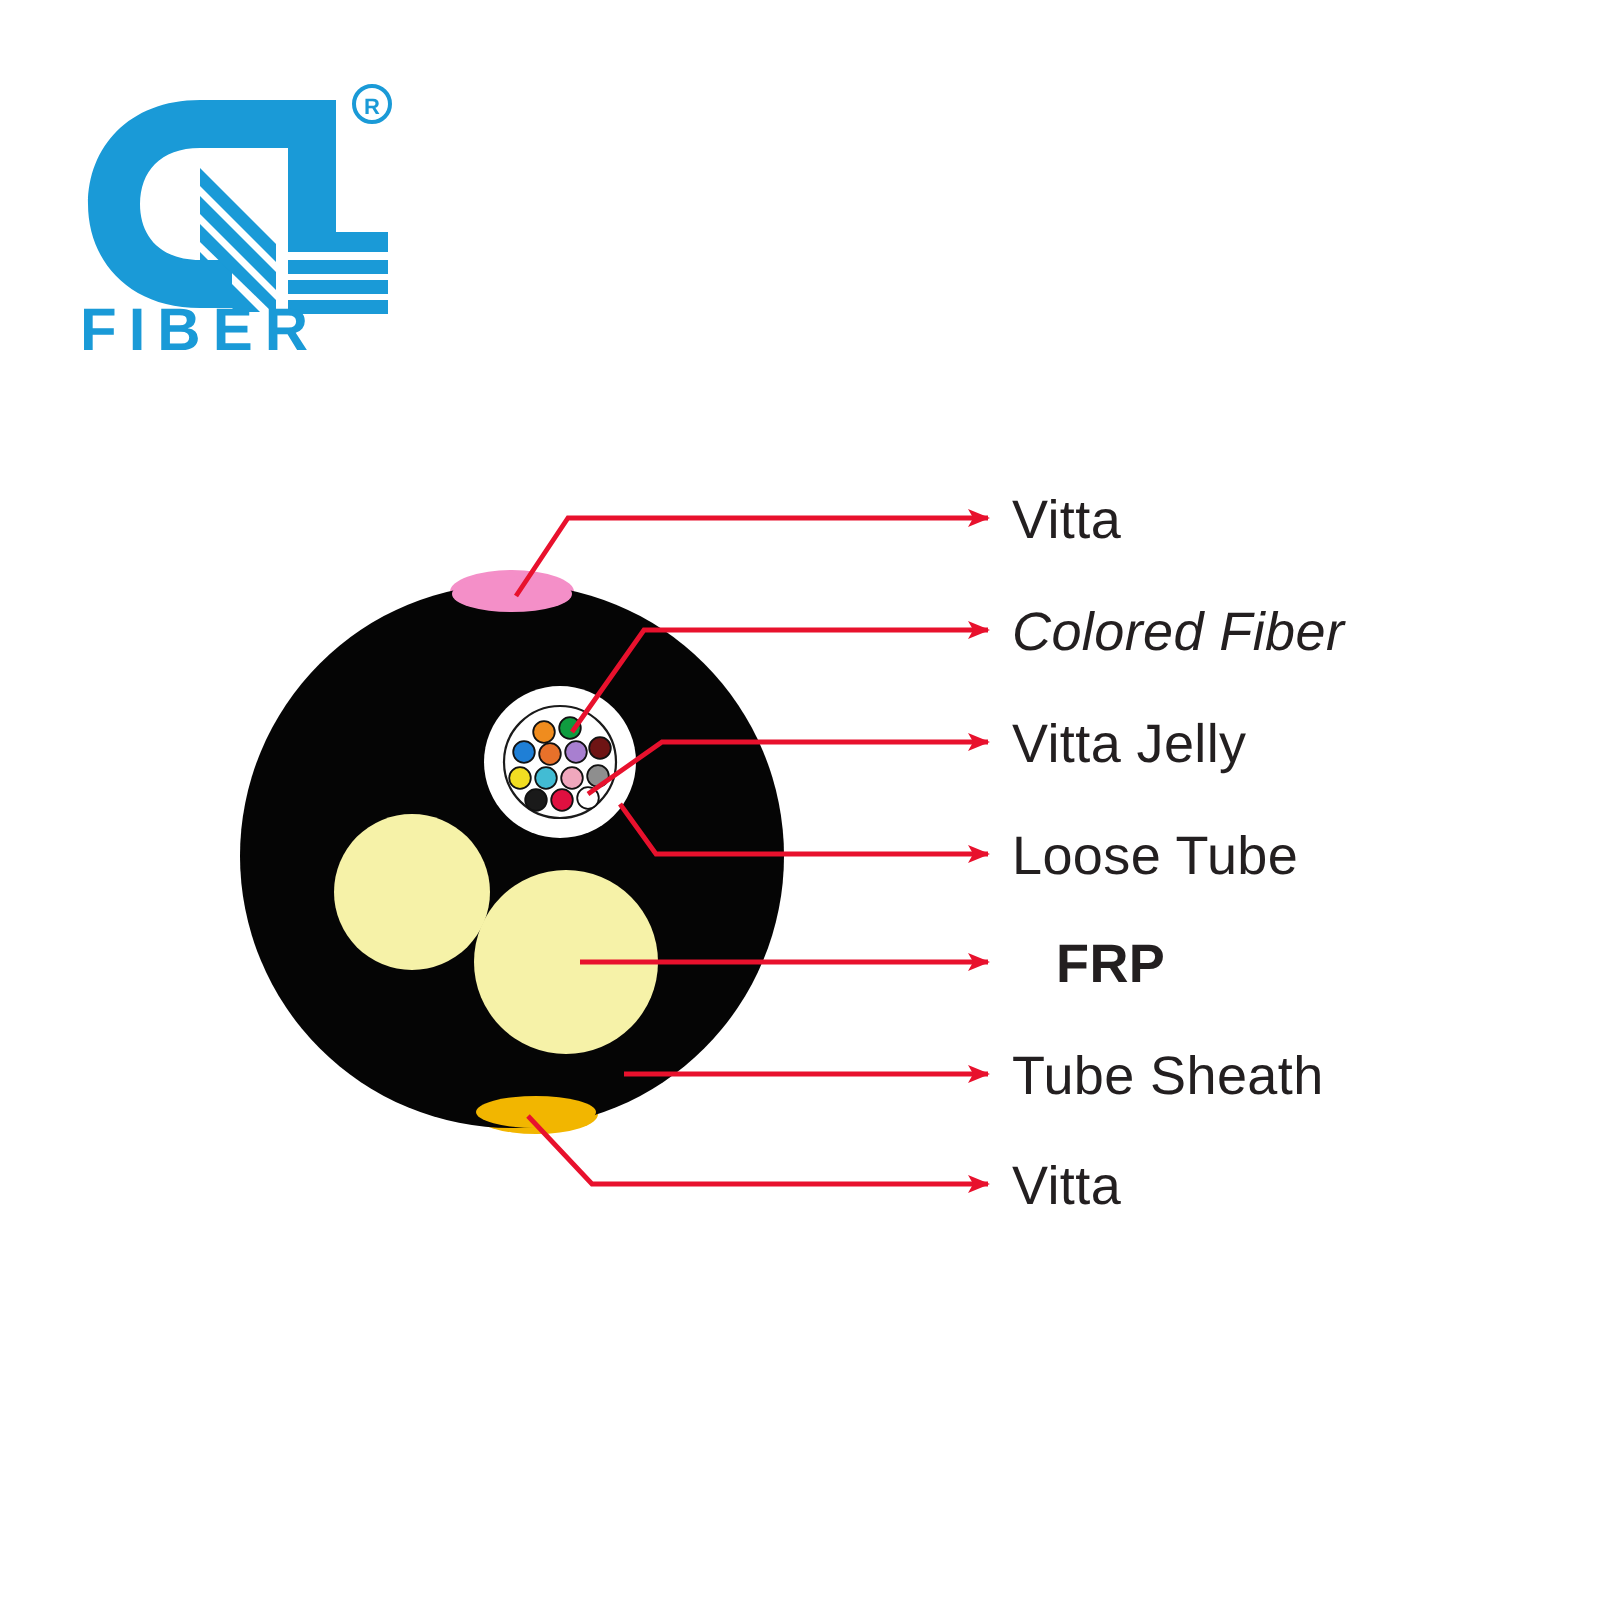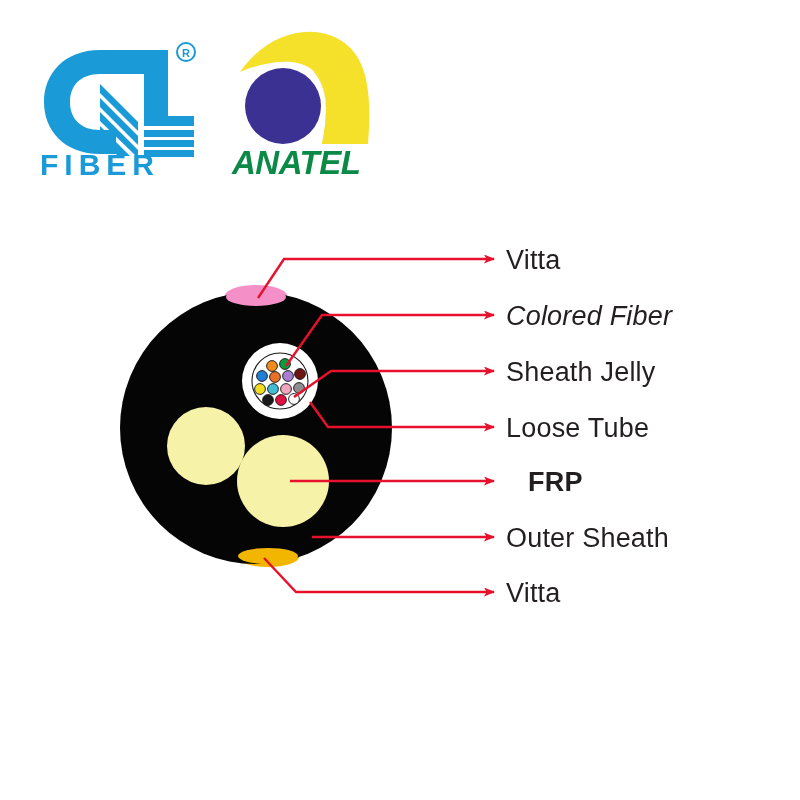--- a/index.html
+++ b/index.html
@@ -106,38 +106,20 @@
 
         <g>
           <circle cx="148" cy="14" r="9" fill="none" stroke="#1a9ad7" stroke-width="2"></circle>
           <text x="148" y="19" font-family="'Liberation Sans', sans-serif" font-size="11" font-weight="bold" fill="#1a9ad7" text-anchor="middle">R</text>
         </g>
 
         <text x="2" y="137" font-family="'Liberation Sans', sans-serif" font-size="30" font-weight="bold" fill="#1a9ad7" letter-spacing="6">FIBER</text>
       </svg>
     </div>
 
-    <div class="logo-anatel">
-      <svg viewBox="0 0 160 152" width="160" height="152">
-
-        <path d="M 22 44
-                 C 48 6, 92 -6, 122 12
-                 C 150 28, 154 66, 150 116
-                 L 104 116
-                 C 112 78, 108 50, 92 40
-                 C 74 29, 46 34, 22 44 Z" fill="#f5e02a"></path>
-        <path d="M 104 116
-                 C 112 78, 108 50, 92 40
-                 C 108 54, 112 82, 106 116 Z" fill="#f5e02a"></path>
-
-        <circle cx="65" cy="78" r="38" fill="#3b3192"></circle>
-
-        <text x="14" y="146" font-family="'Liberation Sans', sans-serif" font-size="33" font-weight="bold" font-style="italic" fill="#0a8a46" letter-spacing="-0.5">ANATEL</text>
-      </svg>
-    </div>
   </div>
 
   <svg class="diagram" viewBox="0 0 800 800" width="800" height="800">
     <defs>
       <marker id="arrowRed" markerWidth="11" markerHeight="9" refX="10" refY="4.5" orient="auto" markerUnits="userSpaceOnUse">
         <path d="M 0 0 L 11 4.5 L 0 9 L 2.6 4.5 Z" fill="#e8112d"></path>
       </marker>
     </defs>
 
     <ellipse cx="256" cy="296" rx="31" ry="11" fill="#f48fc8"></ellipse>
@@ -179,20 +161,20 @@
       <path d="M 310 402 L 328 427 L 494 427" marker-end="url(#arrowRed)"></path>
       <path d="M 290 481 L 494 481" marker-end="url(#arrowRed)"></path>
       <path d="M 312 537 L 494 537" marker-end="url(#arrowRed)"></path>
       <path d="M 264 558 L 296 592 L 494 592" marker-end="url(#arrowRed)"></path>
     </g>
   </svg>
 
   <div>
     <div class="label" style="left:506px; top:247px;">Vitta</div>
     <div class="label" style="left:506px; top:303px;font-style:italic;">Colored Fiber</div>
-    <div class="label" style="left:506px; top:359px;">Sheath Jelly</div>
+    <div class="label" style="left:506px; top:359px;">Vitta Jelly</div>
     <div class="label" style="left:506px; top:415px;">Loose Tube</div>
     <div class="label" style="left:528px; top:469px;font-weight:bold;">FRP</div>
-    <div class="label" style="left:506px; top:525px;">Outer Sheath</div>
+    <div class="label" style="left:506px; top:525px;">Tube Sheath</div>
     <div class="label" style="left:506px; top:580px;">Vitta</div>
   </div>
 
 </div>
 
 </body></html>

